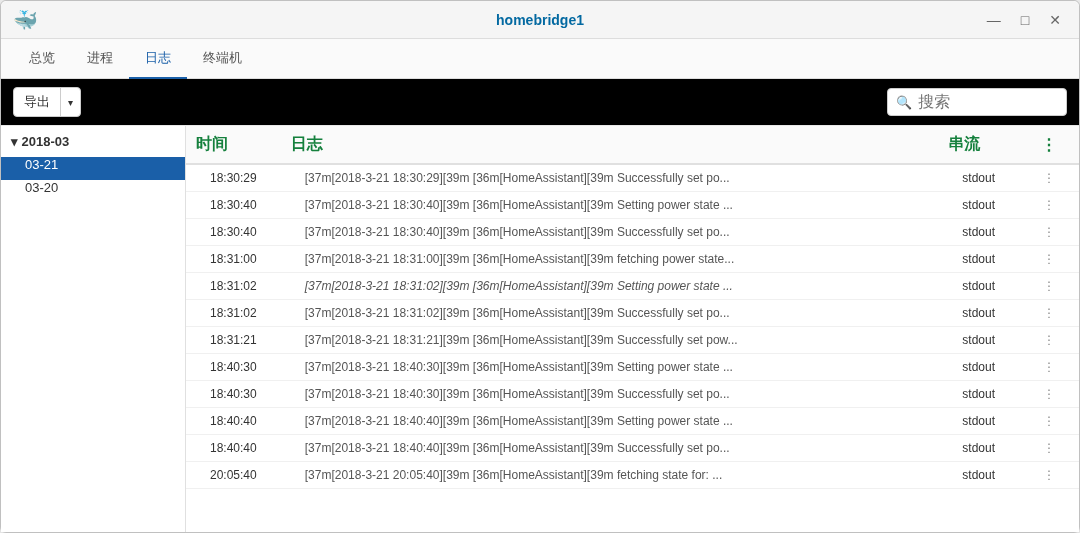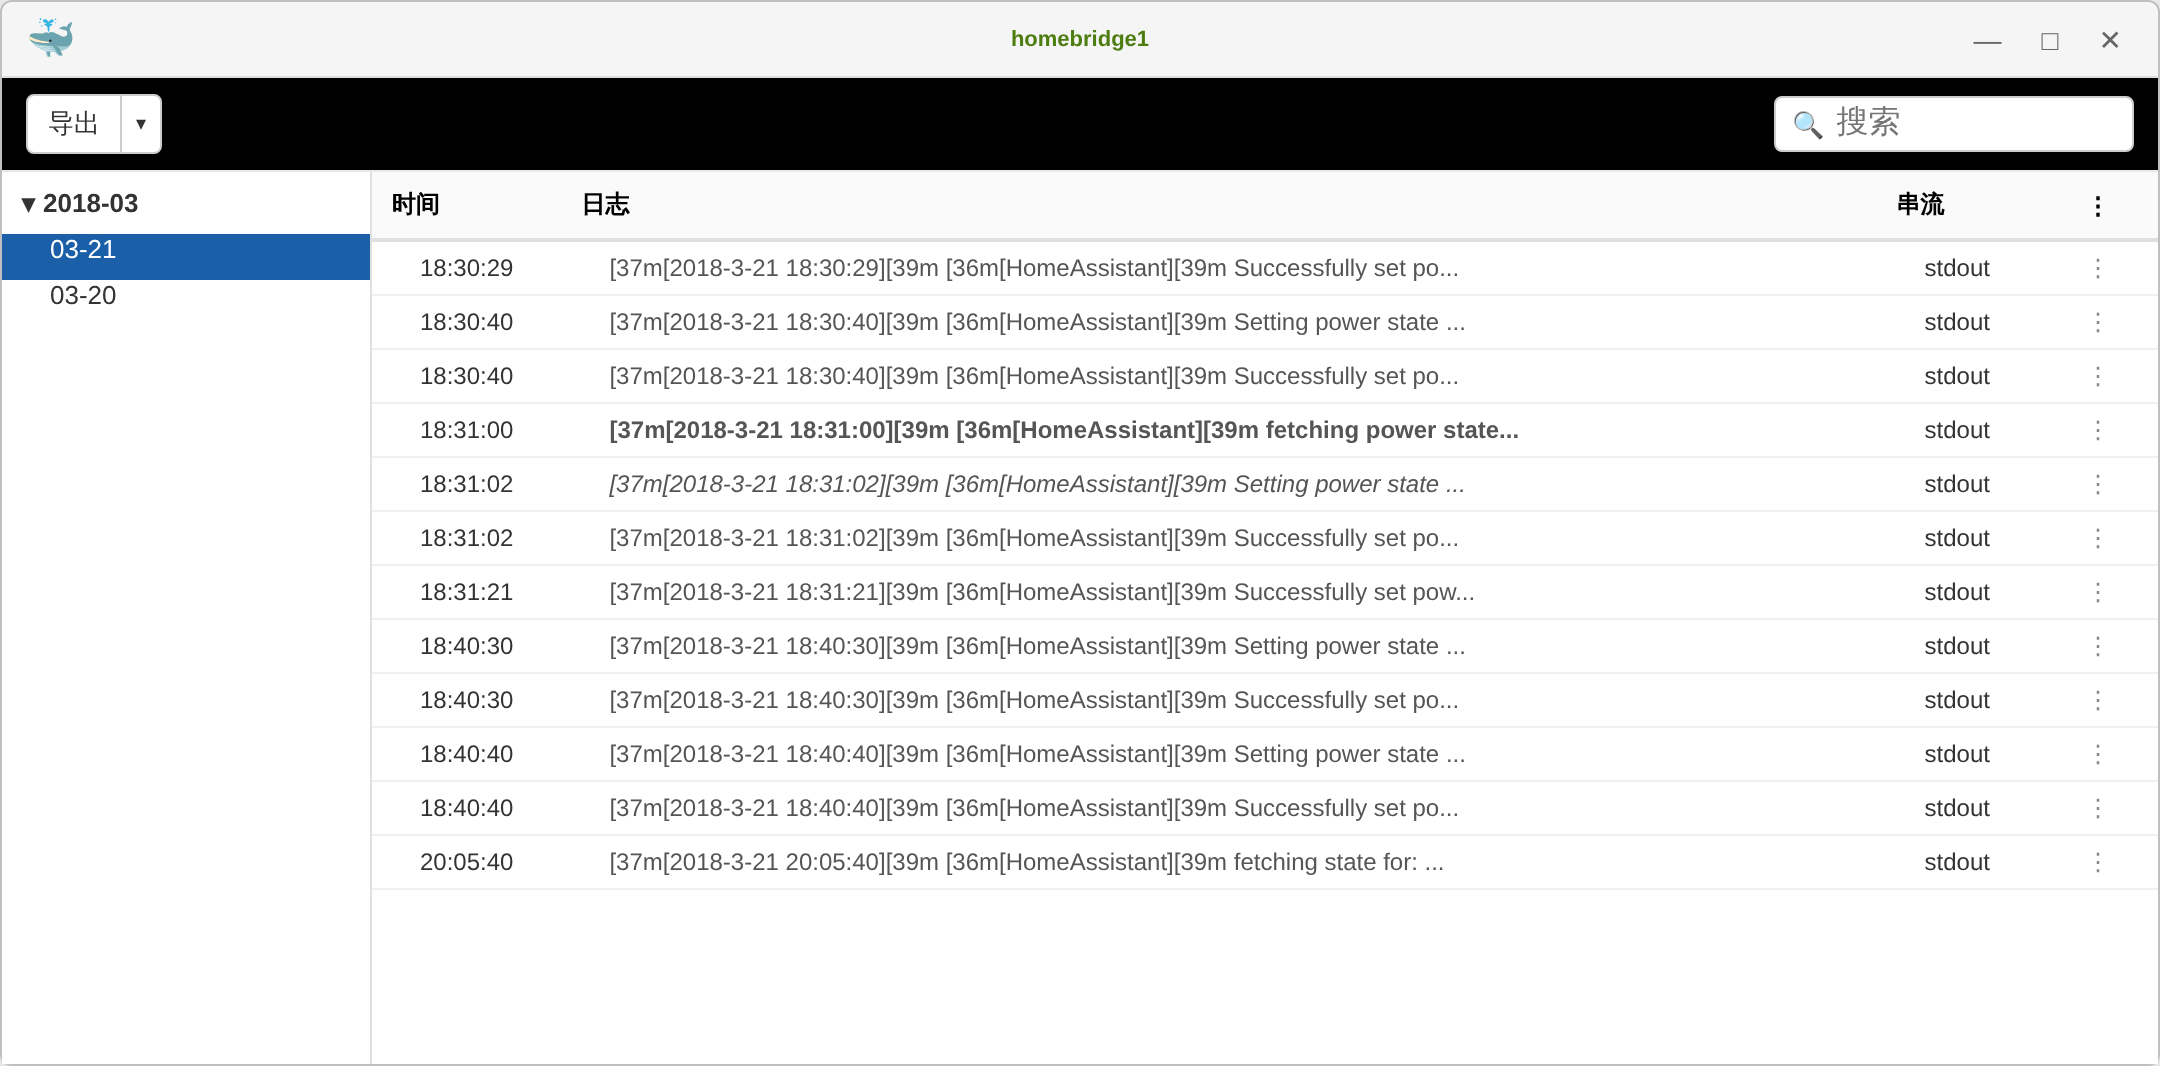--- a/index.html
+++ b/index.html
@@ -34,23 +34,23 @@
     }
     .titlebar-left {
       display: flex;
       align-items: center;
       gap: 8px;
     }
     .titlebar-icon {
       font-size: 20px;
     }
     .titlebar-title {
-      font-size: 11px;
+      font-size: 14px;
       font-weight: 600;
-      color: #4d7c0f;
+      color: #0369a1;
       flex: 1;
       text-align: center;
       position: absolute;
       left: 50%;
       transform: translateX(-50%);
     }
     .titlebar-controls {
       display: flex;
       gap: 8px;
       align-items: center;
@@ -172,23 +172,23 @@
       width: 100%;
       border-collapse: collapse;
     }
     thead tr {
       border-bottom: 2px solid #e0e0e0;
       background: #fafafa;
     }
     th {
       text-align: left;
       padding: 8px 10px;
-      font-size: 12px;
+      font-size: 16px;
       font-weight: 600;
-      color: #000000;
+      color: #15803d;
       white-space: nowrap;
       position: sticky;
       top: 0;
       background: #fafafa;
       border-bottom: 1px solid #ddd;
     }
     tbody tr {
       border-bottom: 1px solid #f0f0f0;
     }
     td {
@@ -216,20 +216,26 @@
       <span class="titlebar-icon">🐳</span>
     </div>
     <span class="titlebar-title">homebridge1</span>
     <div class="titlebar-controls">
       <button class="titlebar-btn">—</button>
       <button class="titlebar-btn">□</button>
       <button class="titlebar-btn">✕</button>
     </div>
   </div>
 
+  <div class="tabs">
+    <div class="tab">总览</div>
+    <div class="tab">进程</div>
+    <div class="tab active">日志</div>
+    <div class="tab">终端机</div>
+  </div>
 
   <div class="toolbar">
     <div class="toolbar-left">
       <div class="export-btn">
         <span class="export-main">导出</span>
         <span class="export-arrow">▾</span>
       </div>
     </div>
     <div class="search-box">
       <span class="search-icon">🔍</span>
@@ -272,21 +278,21 @@
               <td class="col-more"><span class="more-icon">⋮</span></td>
             </tr>
             <tr>
               <td class="col-time">18:30:40</td>
               <td class="col-log truncated" style="max-width: 650px; overflow: hidden; text-overflow: ellipsis; white-space: nowrap;">[37m[2018-3-21 18:30:40][39m [36m[HomeAssistant][39m Successfully set po...</td>
               <td class="col-stream">stdout</td>
               <td class="col-more"><span class="more-icon">⋮</span></td>
             </tr>
             <tr>
               <td class="col-time">18:31:00</td>
-              <td class="col-log truncated" style="max-width: 650px; overflow: hidden; text-overflow: ellipsis; white-space: nowrap; font-weight: bold;">[37m[2018-3-21 18:31:00][39m [36m[HomeAssistant][39m fetching power state...</td>
+              <td class="col-log truncated" style="max-width: 650px; overflow: hidden; text-overflow: ellipsis; white-space: nowrap;">[37m[2018-3-21 18:31:00][39m [36m[HomeAssistant][39m fetching power state...</td>
               <td class="col-stream">stdout</td>
               <td class="col-more"><span class="more-icon">⋮</span></td>
             </tr>
             <tr>
               <td class="col-time">18:31:02</td>
               <td class="col-log truncated" style="max-width: 650px; overflow: hidden; text-overflow: ellipsis; white-space: nowrap; font-style: italic;">[37m[2018-3-21 18:31:02][39m [36m[HomeAssistant][39m Setting power state ...</td>
               <td class="col-stream">stdout</td>
               <td class="col-more"><span class="more-icon">⋮</span></td>
             </tr>
             <tr>

